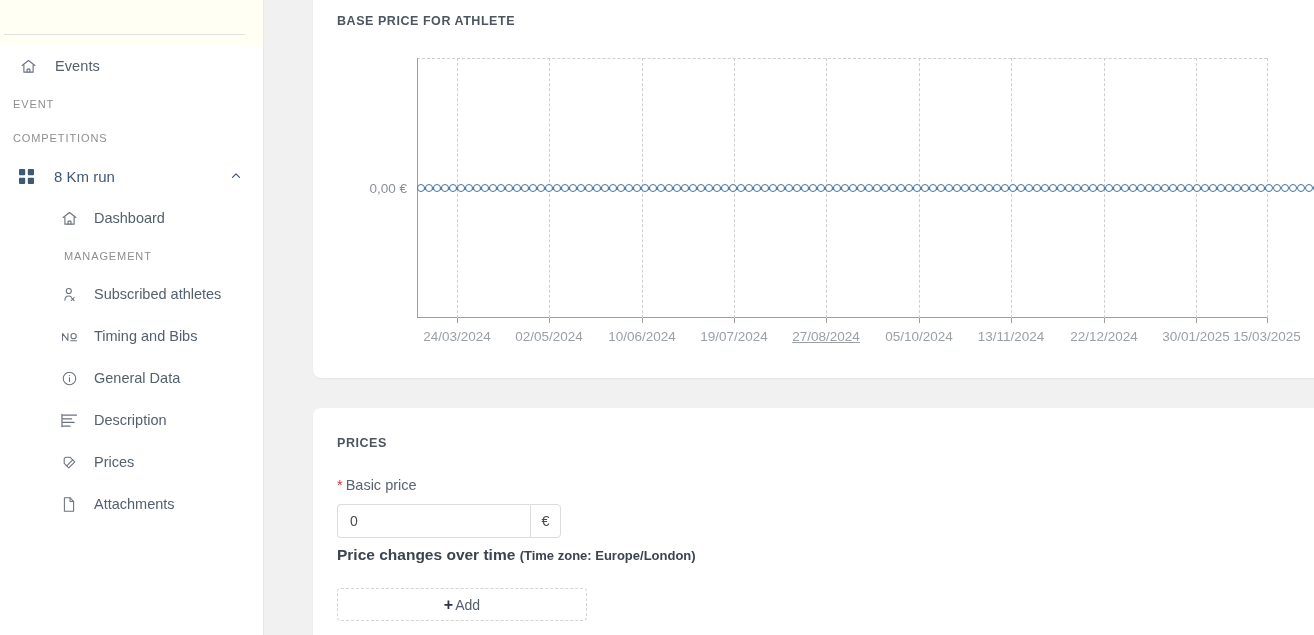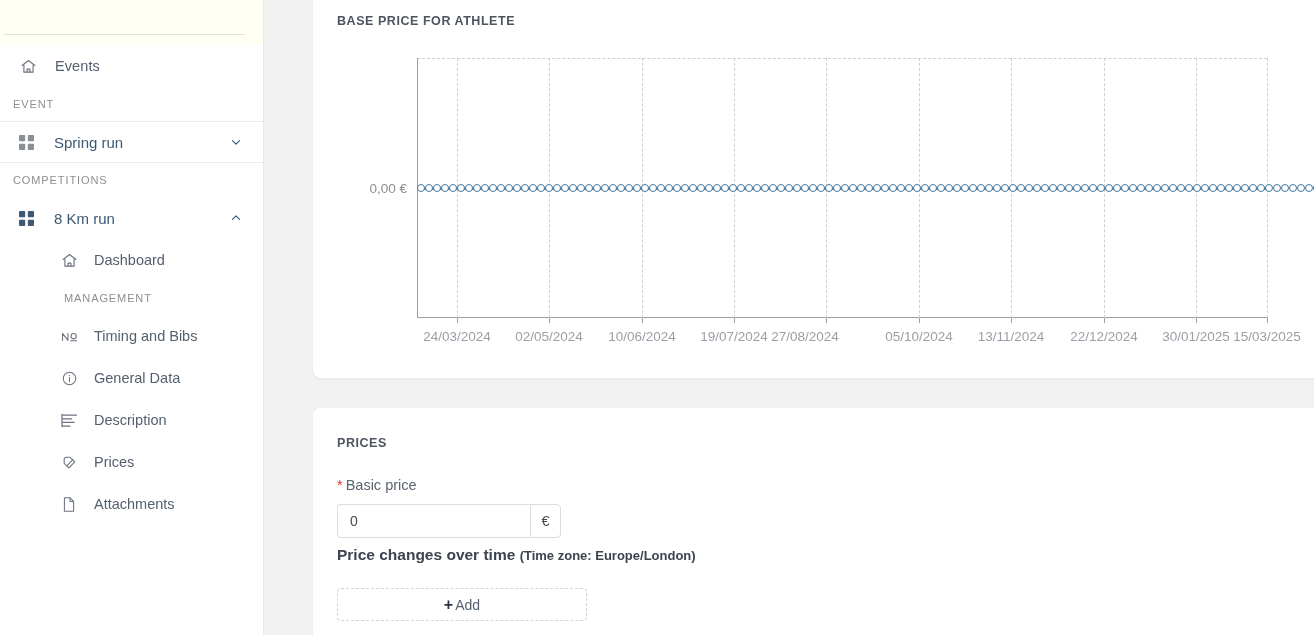--- a/index.html
+++ b/index.html
@@ -377,36 +377,20 @@
             <path d="M3 10.5L12 3.5l9 7"></path>
               <path d="M5.5 9.8V20h13V9.8"></path>
               <path d="M10 20v-4.3h4V20"></path>
           </svg>
         </span>
         <span class="nav-label">Events</span>
       </div>
 
       <div class="section-label">EVENT</div>
 
-      <div class="group-row bordered">
-        <span class="grid-ico">
-          <svg width="15" height="15" viewBox="0 0 16 16" fill="#8a8f94">
-            <rect x="0" y="0" width="6.6" height="6.6" rx="1"></rect>
-              <rect x="9.4" y="0" width="6.6" height="6.6" rx="1"></rect>
-            <rect x="0" y="9.4" width="6.6" height="6.6" rx="1"></rect>
-              <rect x="9.4" y="9.4" width="6.6" height="6.6" rx="1"></rect>
-          </svg>
-        </span>
-        <span class="grow">Spring run</span>
-        <span class="chev">
-          <svg width="14" height="14" viewBox="0 0 24 24" fill="none" stroke="currentColor" stroke-width="2" stroke-linecap="round" stroke-linejoin="round">
-              <path d="M6 9.5l6 6 6-6"></path>
-            </svg>
-        </span>
-      </div>
 
       <div class="section-label">COMPETITIONS</div>
 
       <div class="group-row">
         <span class="grid-ico">
           <svg width="15" height="15" viewBox="0 0 16 16" fill="#3f5874">
             <rect x="0" y="0" width="6.6" height="6.6" rx="1"></rect>
               <rect x="9.4" y="0" width="6.6" height="6.6" rx="1"></rect>
             <rect x="0" y="9.4" width="6.6" height="6.6" rx="1"></rect>
               <rect x="9.4" y="9.4" width="6.6" height="6.6" rx="1"></rect>
@@ -426,20 +410,31 @@
             <path d="M3 10.5L12 3.5l9 7"></path>
               <path d="M5.5 9.8V20h13V9.8"></path>
               <path d="M10 20v-4.3h4V20"></path>
           </svg>
         </span>
         <span class="nav-label">Dashboard</span>
       </div>
 
       <div class="sub-section-label">MANAGEMENT</div>
 
+      <div class="subnav-item">
+        <span class="ico">
+          <svg width="17" height="17" viewBox="0 0 24 24" fill="none" stroke="currentColor" stroke-width="1.5" stroke-linecap="round" stroke-linejoin="round">
+            <circle cx="11" cy="7" r="3.6"></circle>
+              <path d="M5.5 20c0-3.6 2.5-6 5.5-6 1.2 0 2.3.4 3.2 1"></path>
+              <path d="M14.5 16.5l4 4"></path>
+              <path d="M18.5 16.5l-4 4"></path>
+          </svg>
+        </span>
+        <span class="nav-label">Subscribed athletes</span>
+      </div>
 
       <div class="subnav-item">
         <span class="ico">
           <svg width="20" height="15" viewBox="0 0 26 16" fill="none" stroke="currentColor" stroke-width="1.4" stroke-linecap="round" stroke-linejoin="round">
             <path d="M2 13V4l7 9V4"></path>
               <circle cx="16.4" cy="7.6" r="3.4"></circle>
               <path d="M12.6 13.6h7.6"></path>
           </svg>
         </span>
         <span class="nav-label">Timing and Bibs</span>
@@ -511,21 +506,21 @@
               <div class="xtick" style="left: 132px;"></div>
               <div class="xlabel" style="left: 132px;">02/05/2024</div>
               <div class="vgrid" style="left: 225px;"></div>
               <div class="xtick" style="left: 225px;"></div>
               <div class="xlabel" style="left: 225px;">10/06/2024</div>
               <div class="vgrid" style="left: 317px;"></div>
               <div class="xtick" style="left: 317px;"></div>
               <div class="xlabel" style="left: 317px;">19/07/2024</div>
               <div class="vgrid" style="left: 409px;"></div>
               <div class="xtick" style="left: 409px;"></div>
-              <div class="xlabel" style="left: 388px;">27/08/2024</div>
+              <div class="xlabel" style="left: 409px; text-decoration: underline;">27/08/2024</div>
               <div class="vgrid" style="left: 502px;"></div>
               <div class="xtick" style="left: 502px;"></div>
               <div class="xlabel" style="left: 502px;">05/10/2024</div>
               <div class="vgrid" style="left: 594px;"></div>
               <div class="xtick" style="left: 594px;"></div>
               <div class="xlabel" style="left: 594px;">13/11/2024</div>
               <div class="vgrid" style="left: 687px;"></div>
               <div class="xtick" style="left: 687px;"></div>
               <div class="xlabel" style="left: 687px;">22/12/2024</div>
               <div class="vgrid" style="left: 779px;"></div>

